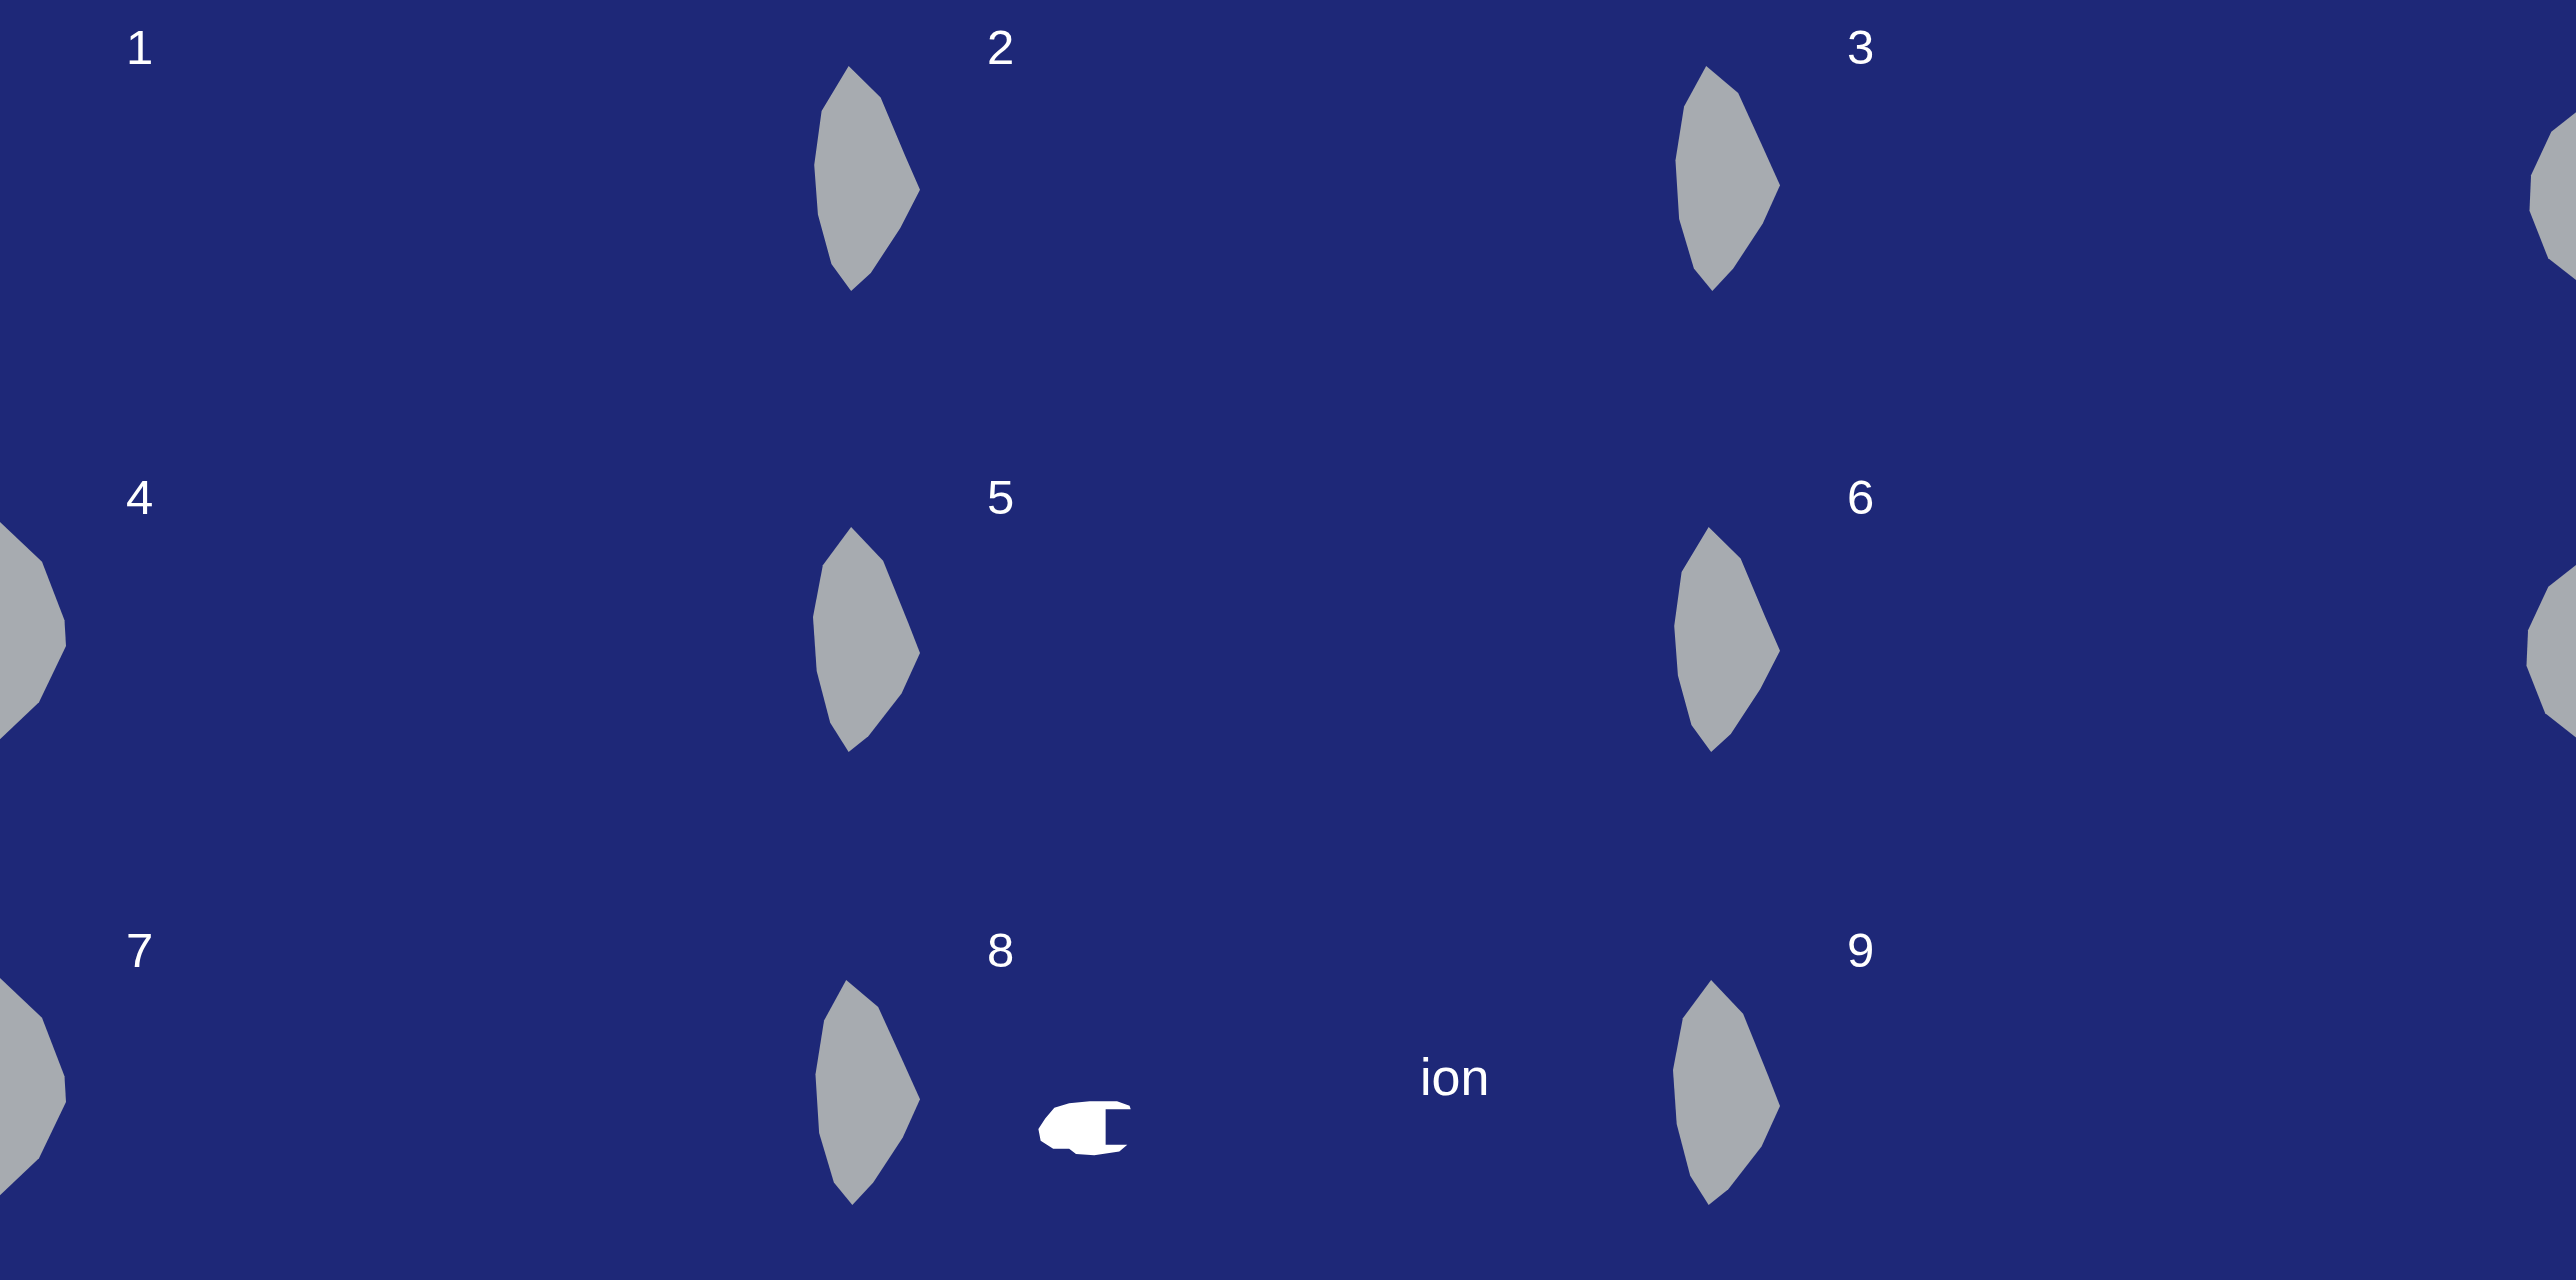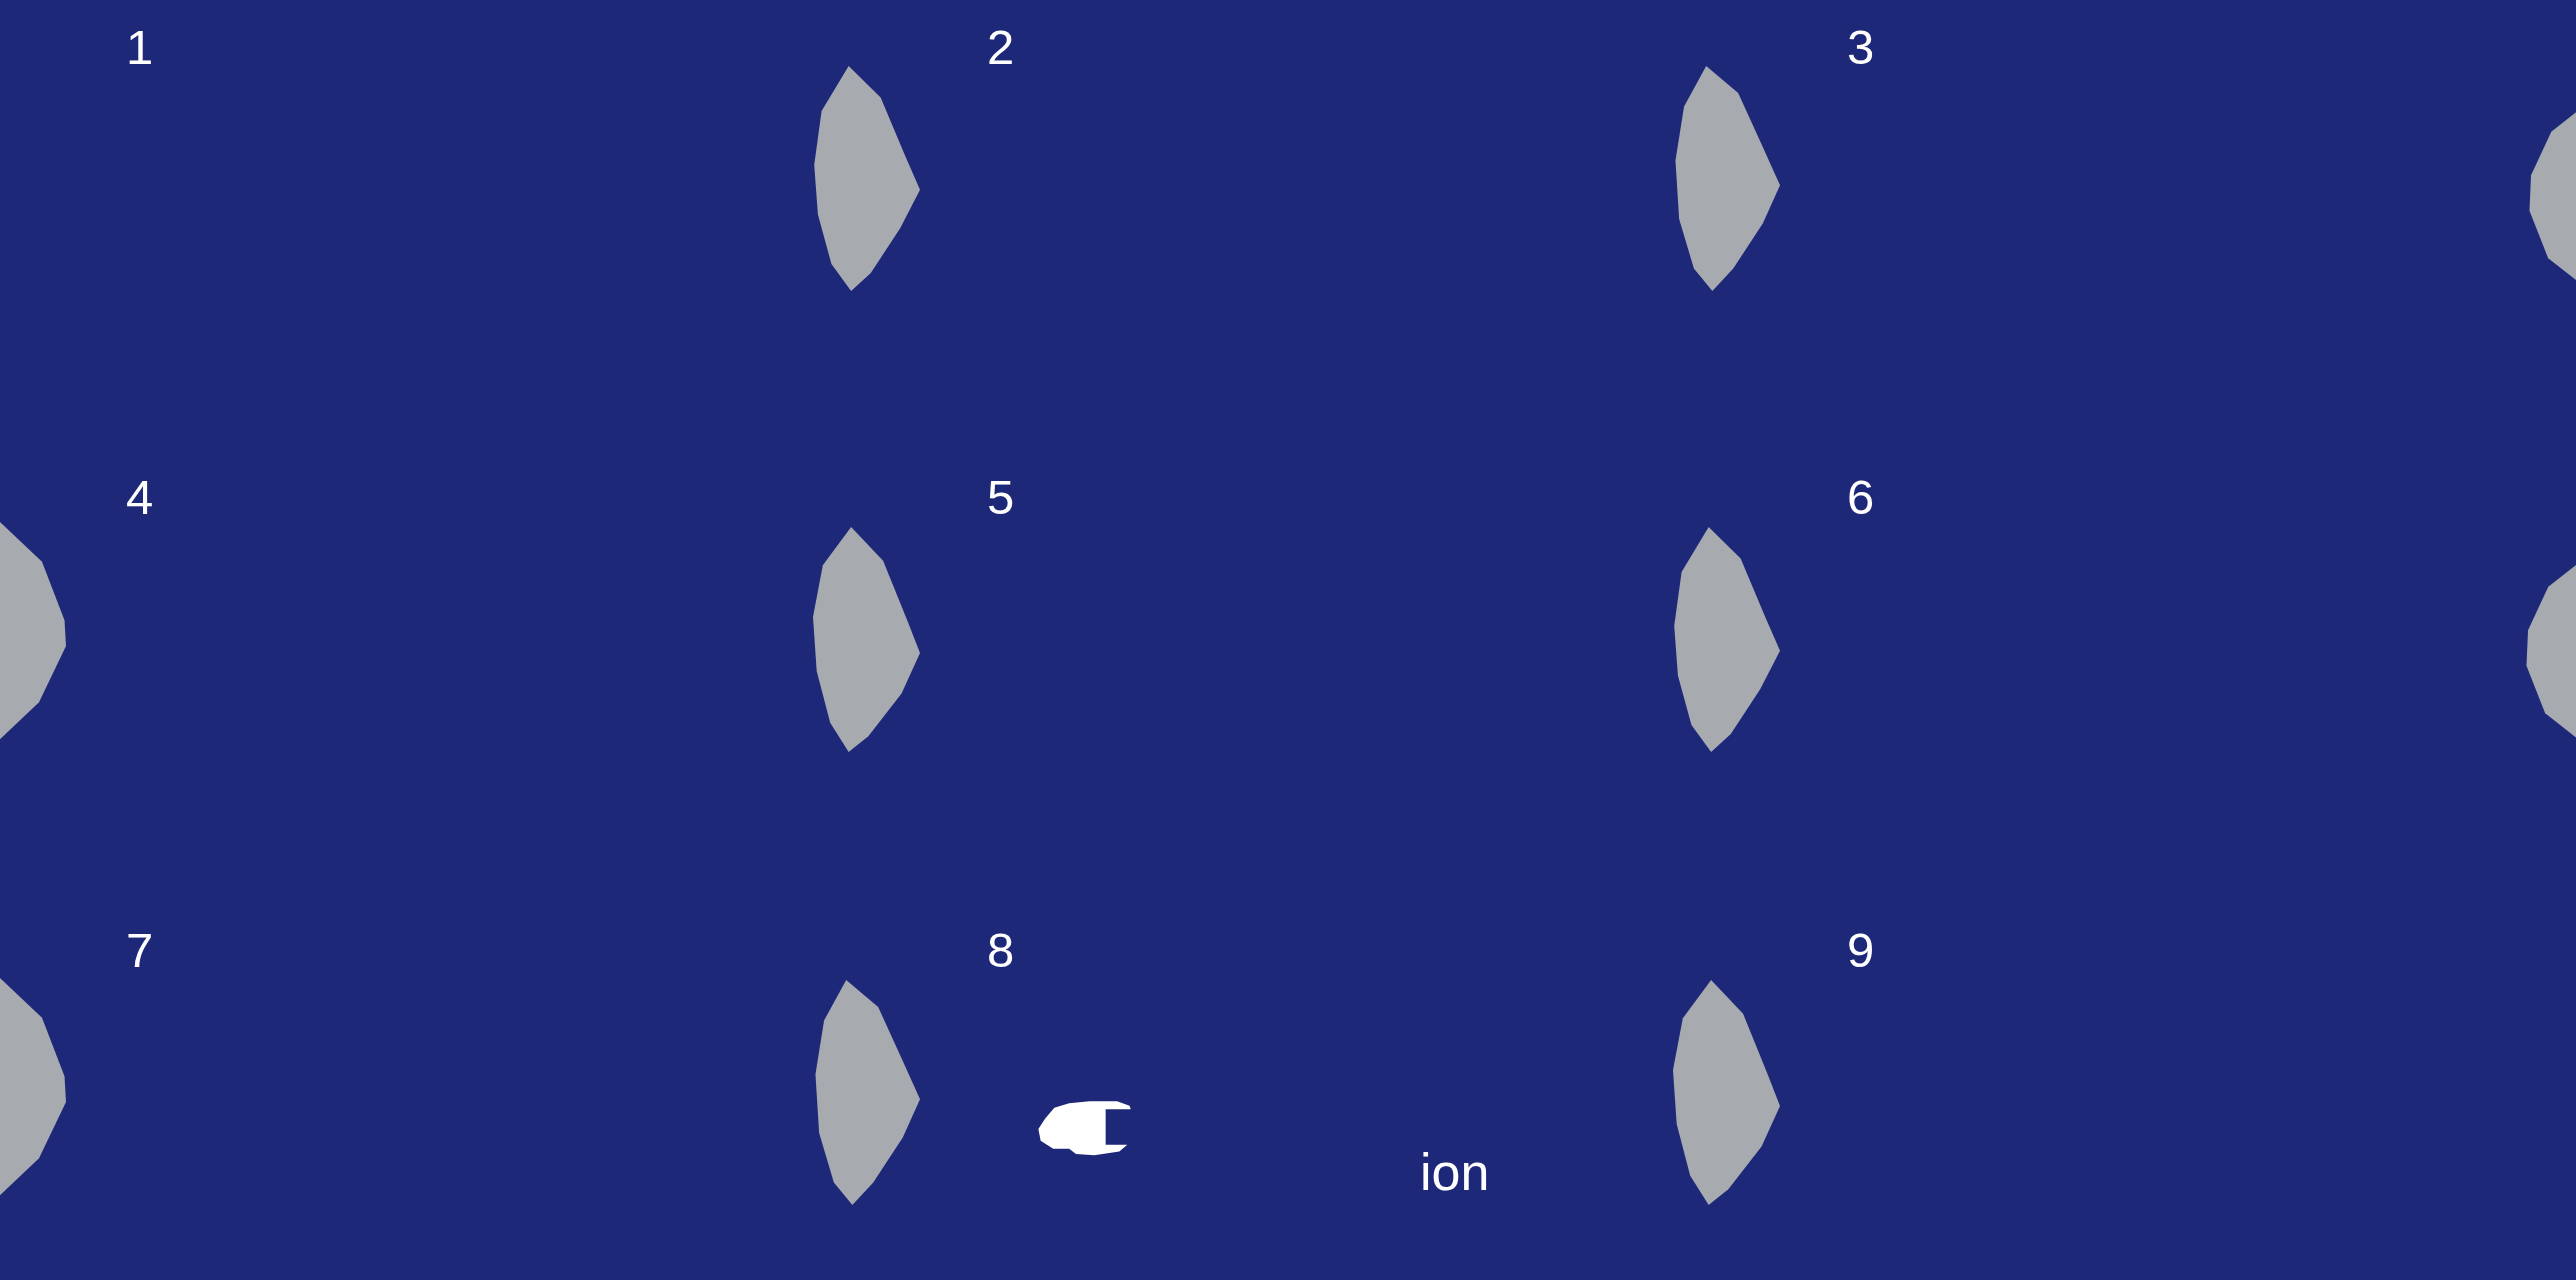--- a/index.html
+++ b/index.html
@@ -176,16 +176,16 @@
       <div class="cell-number" style="left: 126px; top: 473px; color: rgb(255, 255, 255);">4</div>
       <div class="cell-number" style="left: 987px; top: 473px; color: rgb(255, 255, 255);">5</div>
       <div class="cell-number" style="left: 1847px; top: 473px; color: rgb(255, 255, 255);">6</div>
       <div class="cell-number" style="left: 126px; top: 926px; color: rgb(255, 255, 255);">7</div>
       <div class="cell-number" style="left: 987px; top: 926px; color: rgb(255, 255, 255);">8</div>
       <div class="cell-number" style="left: 1847px; top: 926px; color: rgb(255, 255, 255);">9</div>
     </div>
 
   <div class="glyph-blob" id="glyph-blob" style="left: 1019px; top: 1092px; width: 114px; height: 66px;"></div>
 
-  <div class="text-fragment" id="text-fragment" style="left: 1420px; top: 1146px;">ion</div>
+  <div class="text-fragment" id="text-fragment" style="left: 1420px; top: 1051px;">ion</div>
 
 </div>
 
 
 </body></html>

